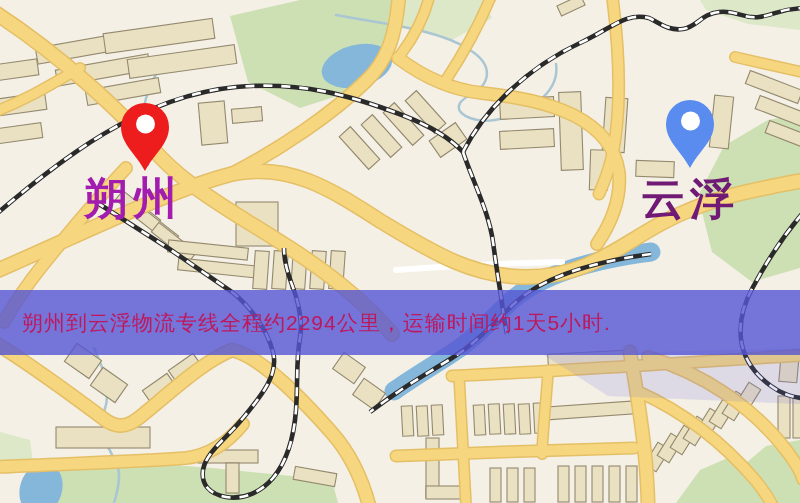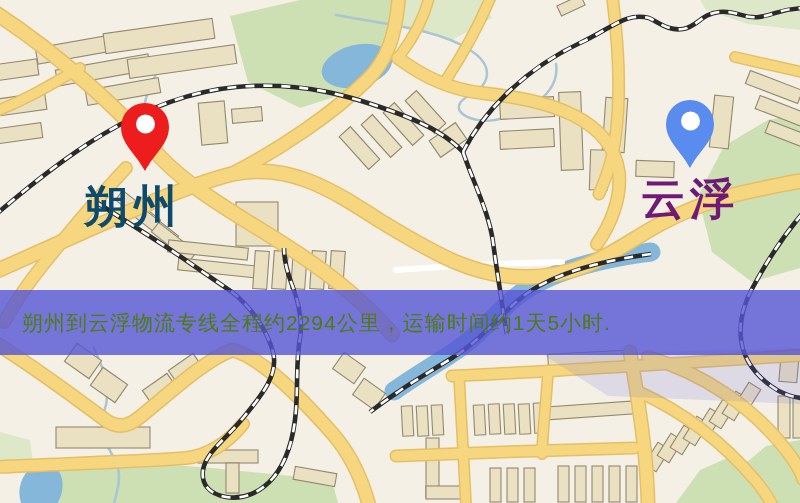--- a/index.html
+++ b/index.html
@@ -194,19 +194,19 @@
       <path d="M145,171 C136,154 121,144 121,127 A24,24 0 1 1 169,127 C169,144 154,154 145,171 Z" fill="#ee1d1d"></path>
       <circle cx="145.5" cy="124" r="9.5" fill="#ffffff"></circle>
     </g>
     <g>
       <path d="M690,168 C681,151 666,141 666,124 A24,24 0 1 1 714,124 C714,141 699,151 690,168 Z" fill="#5a8cf0"></path>
       <circle cx="690.5" cy="121" r="9.5" fill="#ffffff"></circle>
     </g>
   </svg>
 
   <div class="banner" style="background: rgba(85, 85, 213, 0.8);">
-    <span style="color: #4d7c0f;">朔州到云浮物流专线全程约2294公里，运输时间约1天5小时.</span>
+    <span style="color: #be185d;">朔州到云浮物流专线全程约2294公里，运输时间约1天5小时.</span>
   </div>
 
-  <div class="city-label label-origin" style="color: #0c4a6e; margin-top: 8px;">朔州</div>
+  <div class="city-label label-origin" style="color: #a21caf;">朔州</div>
   <div class="city-label label-dest" style="color: #701a75;">云浮</div>
 
 </div>
 
 </body></html>

